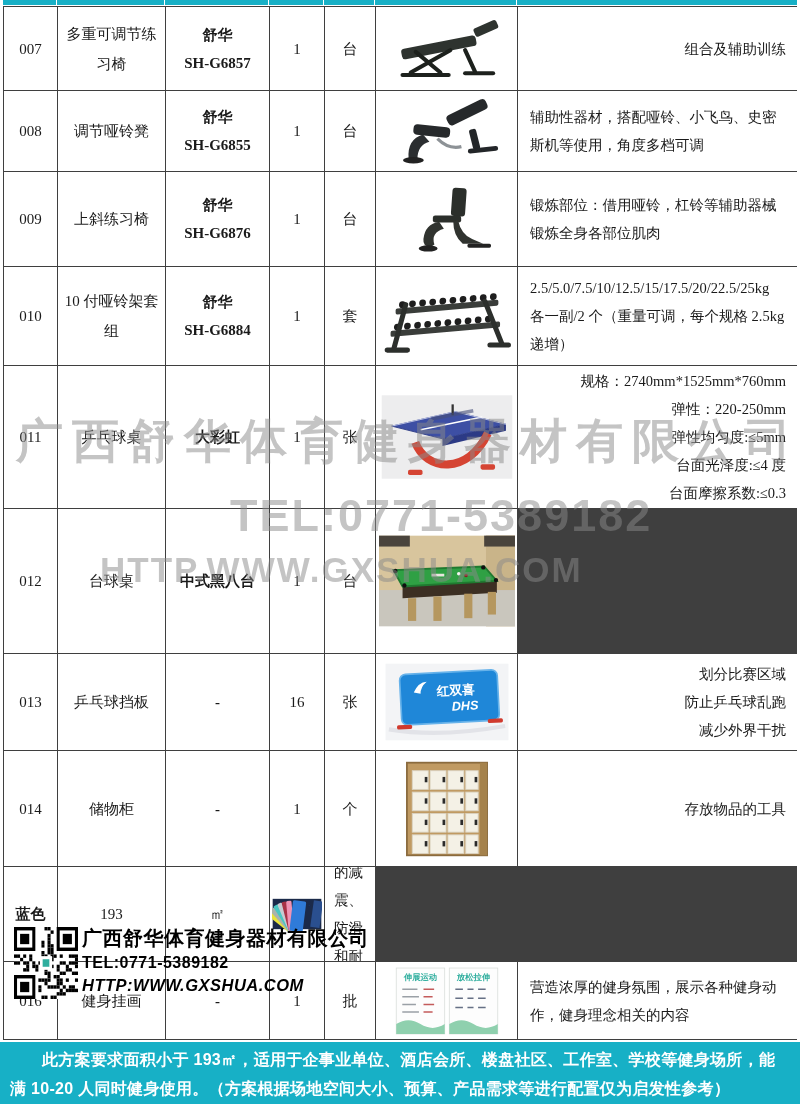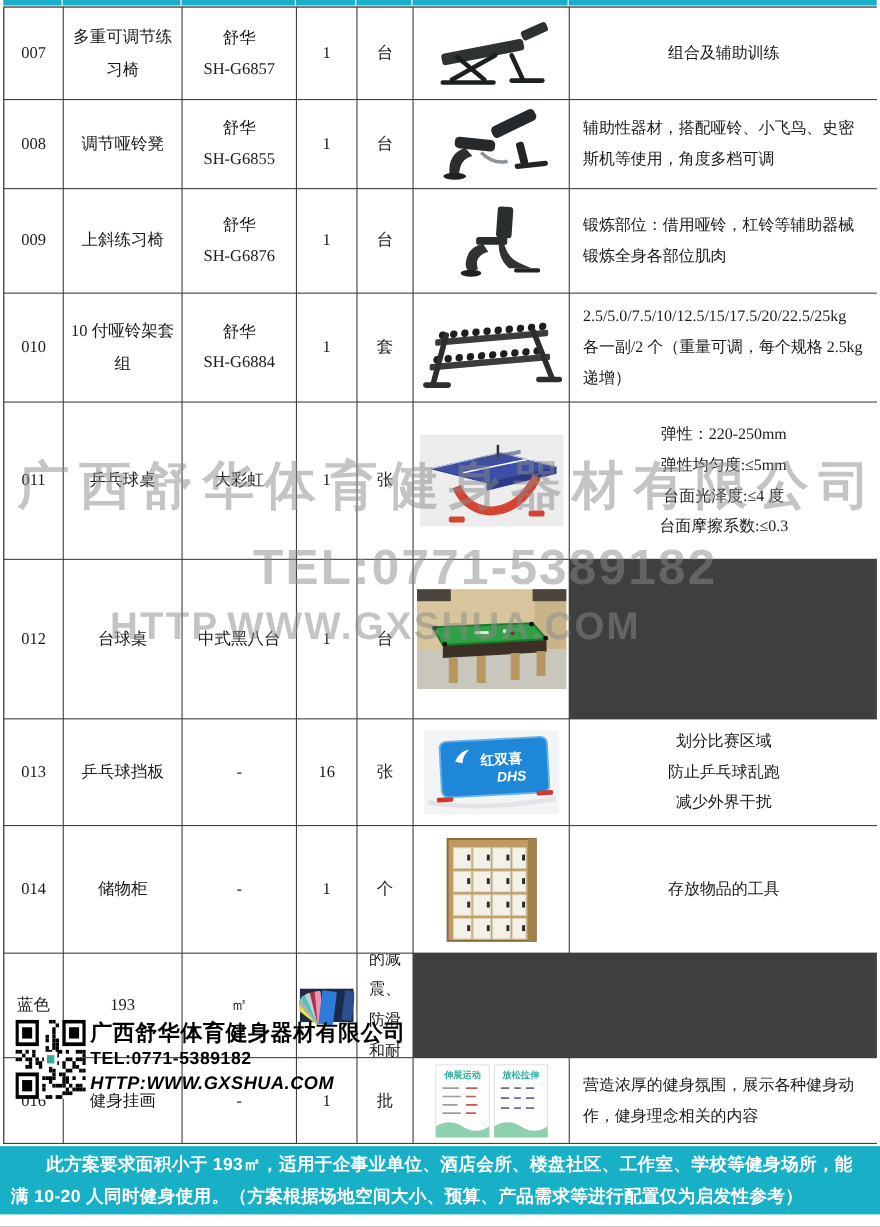--- a/index.html
+++ b/index.html
@@ -9,22 +9,22 @@
   .grid-cols{display:grid;grid-template-columns:53px 107px 103px 54px 50px 141px 280px;gap:1px;}
   #top-strip{position:absolute;left:3px;top:0;width:794px;height:5px;background:#ffffff;}
   #top-strip .strip-cell{background:#17b0c6;height:5px;}
   
   #equip-table{position:absolute;left:3px;top:6px;width:794px;display:flex;flex-direction:column;
                gap:1px;background:#3f3f3f;border:1px solid #3f3f3f;box-sizing:border-box;}
   .t-row{display:grid;grid-template-columns:53px 107px 103px 54px 50px 141px 280px;gap:1px;background:#3f3f3f;}
   .cell{background:#fff;display:flex;align-items:center;justify-content:center;text-align:center;
         font-size:15px;line-height:26px;overflow:hidden;}
   .v-name{padding:0 6px;flex-wrap:wrap;line-height:30px;}
-  .v-brand{flex-direction:column;line-height:28px;}
-  .v-desc{flex-direction:column;align-items:center;justify-content:center;text-align:left;
+  .v-brand{flex-direction:column;line-height:28px;font-weight:bold;}
+  .v-desc{flex-direction:column;align-items:flex-end;justify-content:center;text-align:left;
           padding:4px 12px;font-size:14.5px;}
   .desc-line{line-height:28px;}
   .v-img{padding:2px;}
   .v-img svg{display:block;}
   
   .wm{position:absolute;color:#8a8a8a;opacity:.5;font-weight:bold;white-space:nowrap;z-index:40;
       font-family:"Liberation Sans", sans-serif;pointer-events:none;}
   #wm1{left:16px;top:410px;font-size:47px;letter-spacing:9px;}
   #wm2{left:230px;top:490px;font-size:45px;letter-spacing:2px;}
   #wm3{left:100px;top:550px;font-size:35px;letter-spacing:2px;}
@@ -198,20 +198,21 @@
       <path d="M46 42 L114 28" stroke="#ffffff" stroke-width="1.6"></path>
       <path d="M14 38 L84 22 M84 22 L140 36" stroke="#c9d0ee" stroke-width="1"></path>
       <rect x="80" y="14" width="2.5" height="12" fill="#333"></rect>
       <path d="M58 30 L104 21" stroke="#47507a" stroke-width="4" opacity=".6"></path>
       <path d="M40 56 C 52 88, 98 92, 120 46" stroke="#d54433" stroke-width="9" fill="none"></path>
       <rect x="32" y="86" width="16" height="6" rx="2" fill="#d54433"></rect>
       <rect x="112" y="80" width="16" height="6" rx="2" fill="#d54433"></rect>
     </svg>
         </div>
     <div class="cell v-desc">
+          <div class="desc-line">规格：2740mm*1525mm*760mm</div>
           <div class="desc-line">弹性：220-250mm</div>
           <div class="desc-line">弹性均匀度:≤5mm</div>
           <div class="desc-line">台面光泽度:≤4 度</div>
           <div class="desc-line">台面摩擦系数:≤0.3</div>
         </div>
   </div>
       <div class="t-row" style="height: 144px;">
     <div class="cell v-no">012</div>
     <div class="cell v-name">台球桌</div>
     <div class="cell v-brand">

